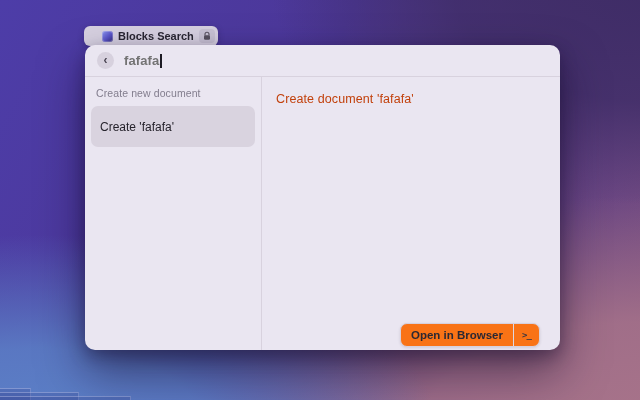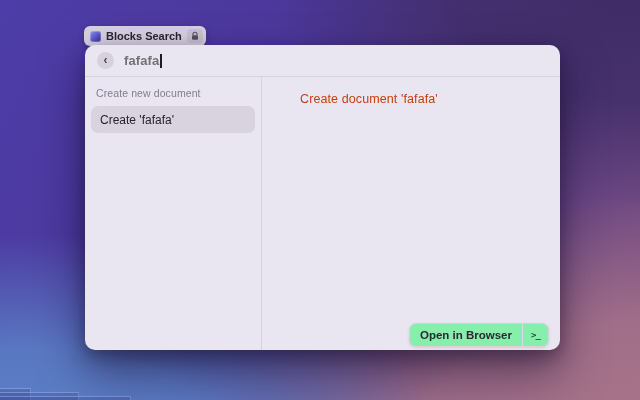--- a/index.html
+++ b/index.html
@@ -20,21 +20,21 @@
   
   .ridge{position:absolute;background:rgba(58,72,150,0.28);border-top:1px solid rgba(220,225,255,0.35);border-right:1px solid rgba(220,225,255,0.25);}
   .ridge.r1{left:0;top:388px;width:30px;height:12px;}
   .ridge.r2{left:0;top:392px;width:78px;height:8px;}
   .ridge.r3{left:0;top:396px;width:130px;height:4px;}
 
   
   .badge{
     position:absolute;left:84px;top:26px;height:20px;
     display:flex;align-items:center;gap:5px;
-    padding:0 3px 0 6px;border-radius:6px;
+    padding:0 3px 0 18px;border-radius:6px;
     background:#d6d0e0;box-shadow:0 2px 6px rgba(20,10,40,0.25);
     cursor:default;
   }
   .app-icon{
     width:11px;height:11px;border-radius:3px;flex:0 0 auto;
     background:linear-gradient(135deg,#8d97ee 0%,#5a55c8 55%,#372d7e 100%);
     box-shadow:inset 0 0 0 1px rgba(255,255,255,0.25);
   }
   .badge-label{font-size:11px;font-weight:700;color:#2a2733;white-space:nowrap;}
   .keycap{
@@ -60,40 +60,40 @@
     display:flex;align-items:center;justify-content:center;
     font-size:12px;line-height:1;cursor:pointer;flex:0 0 auto;
   }
   .back-btn .chev{position:relative;top:-1px;font-weight:700;}
   .search-input{
     margin-left:10px;display:flex;align-items:center;flex:1;height:100%;
     font-size:13px;font-weight:600;color:#737373;letter-spacing:0.1px;cursor:text;
   }
   .caret{display:inline-block;width:1.5px;height:14px;background:#1d1b24;margin-left:1px;}
 
-  .body{display:flex;height:273px;gap:24px;}
+  .body{display:flex;height:273px;}
   .left-panel{
     width:177px;flex:0 0 auto;border-right:1px solid #d8d2de;
     padding:8px 6px 0 6px;box-sizing:border-box;
   }
   .section-header{
     font-size:10.5px;color:#827d8d;margin:2px 4px 7px 5px;letter-spacing:0.1px;
   }
   .list-item{
     height:25px;border-radius:7px;display:flex;align-items:center;
-    padding:1px 9px;font-size:12px;font-weight:500;color:#26232c;cursor:pointer;
+    padding:8px 9px;font-size:12px;font-weight:500;color:#26232c;cursor:pointer;
   }
   .list-item.selected{background:#d9d3df;}
   .right-panel{flex:1;padding:15px 14px;box-sizing:border-box;}
   .detail-title{font-size:12.5px;font-weight:500;color:#c2410c;letter-spacing:0.1px;}
 
   .footer-button{
-    position:absolute;right:11px;bottom:3px;height:22px;
+    position:absolute;right:20px;bottom:3px;height:22px;
     display:flex;align-items:stretch;
-    background:#86efac;border:1px solid #d7d1dd;border-radius:7px;
+    background:#f97316;border:1px solid #d7d1dd;border-radius:7px;
     box-shadow:0 1px 3px rgba(30,20,50,0.12);cursor:pointer;overflow:hidden;
   }
   .btn-label{
     display:flex;align-items:center;padding:0 10px;
     font-size:11.5px;font-weight:700;color:#2b2833;white-space:nowrap;
   }
   .btn-divider{width:1px;background:#ddd8e3;}
   .btn-icon{
     display:flex;align-items:center;justify-content:center;width:25px;
     font-family:"DejaVu Sans Mono","Liberation Mono",monospace;

